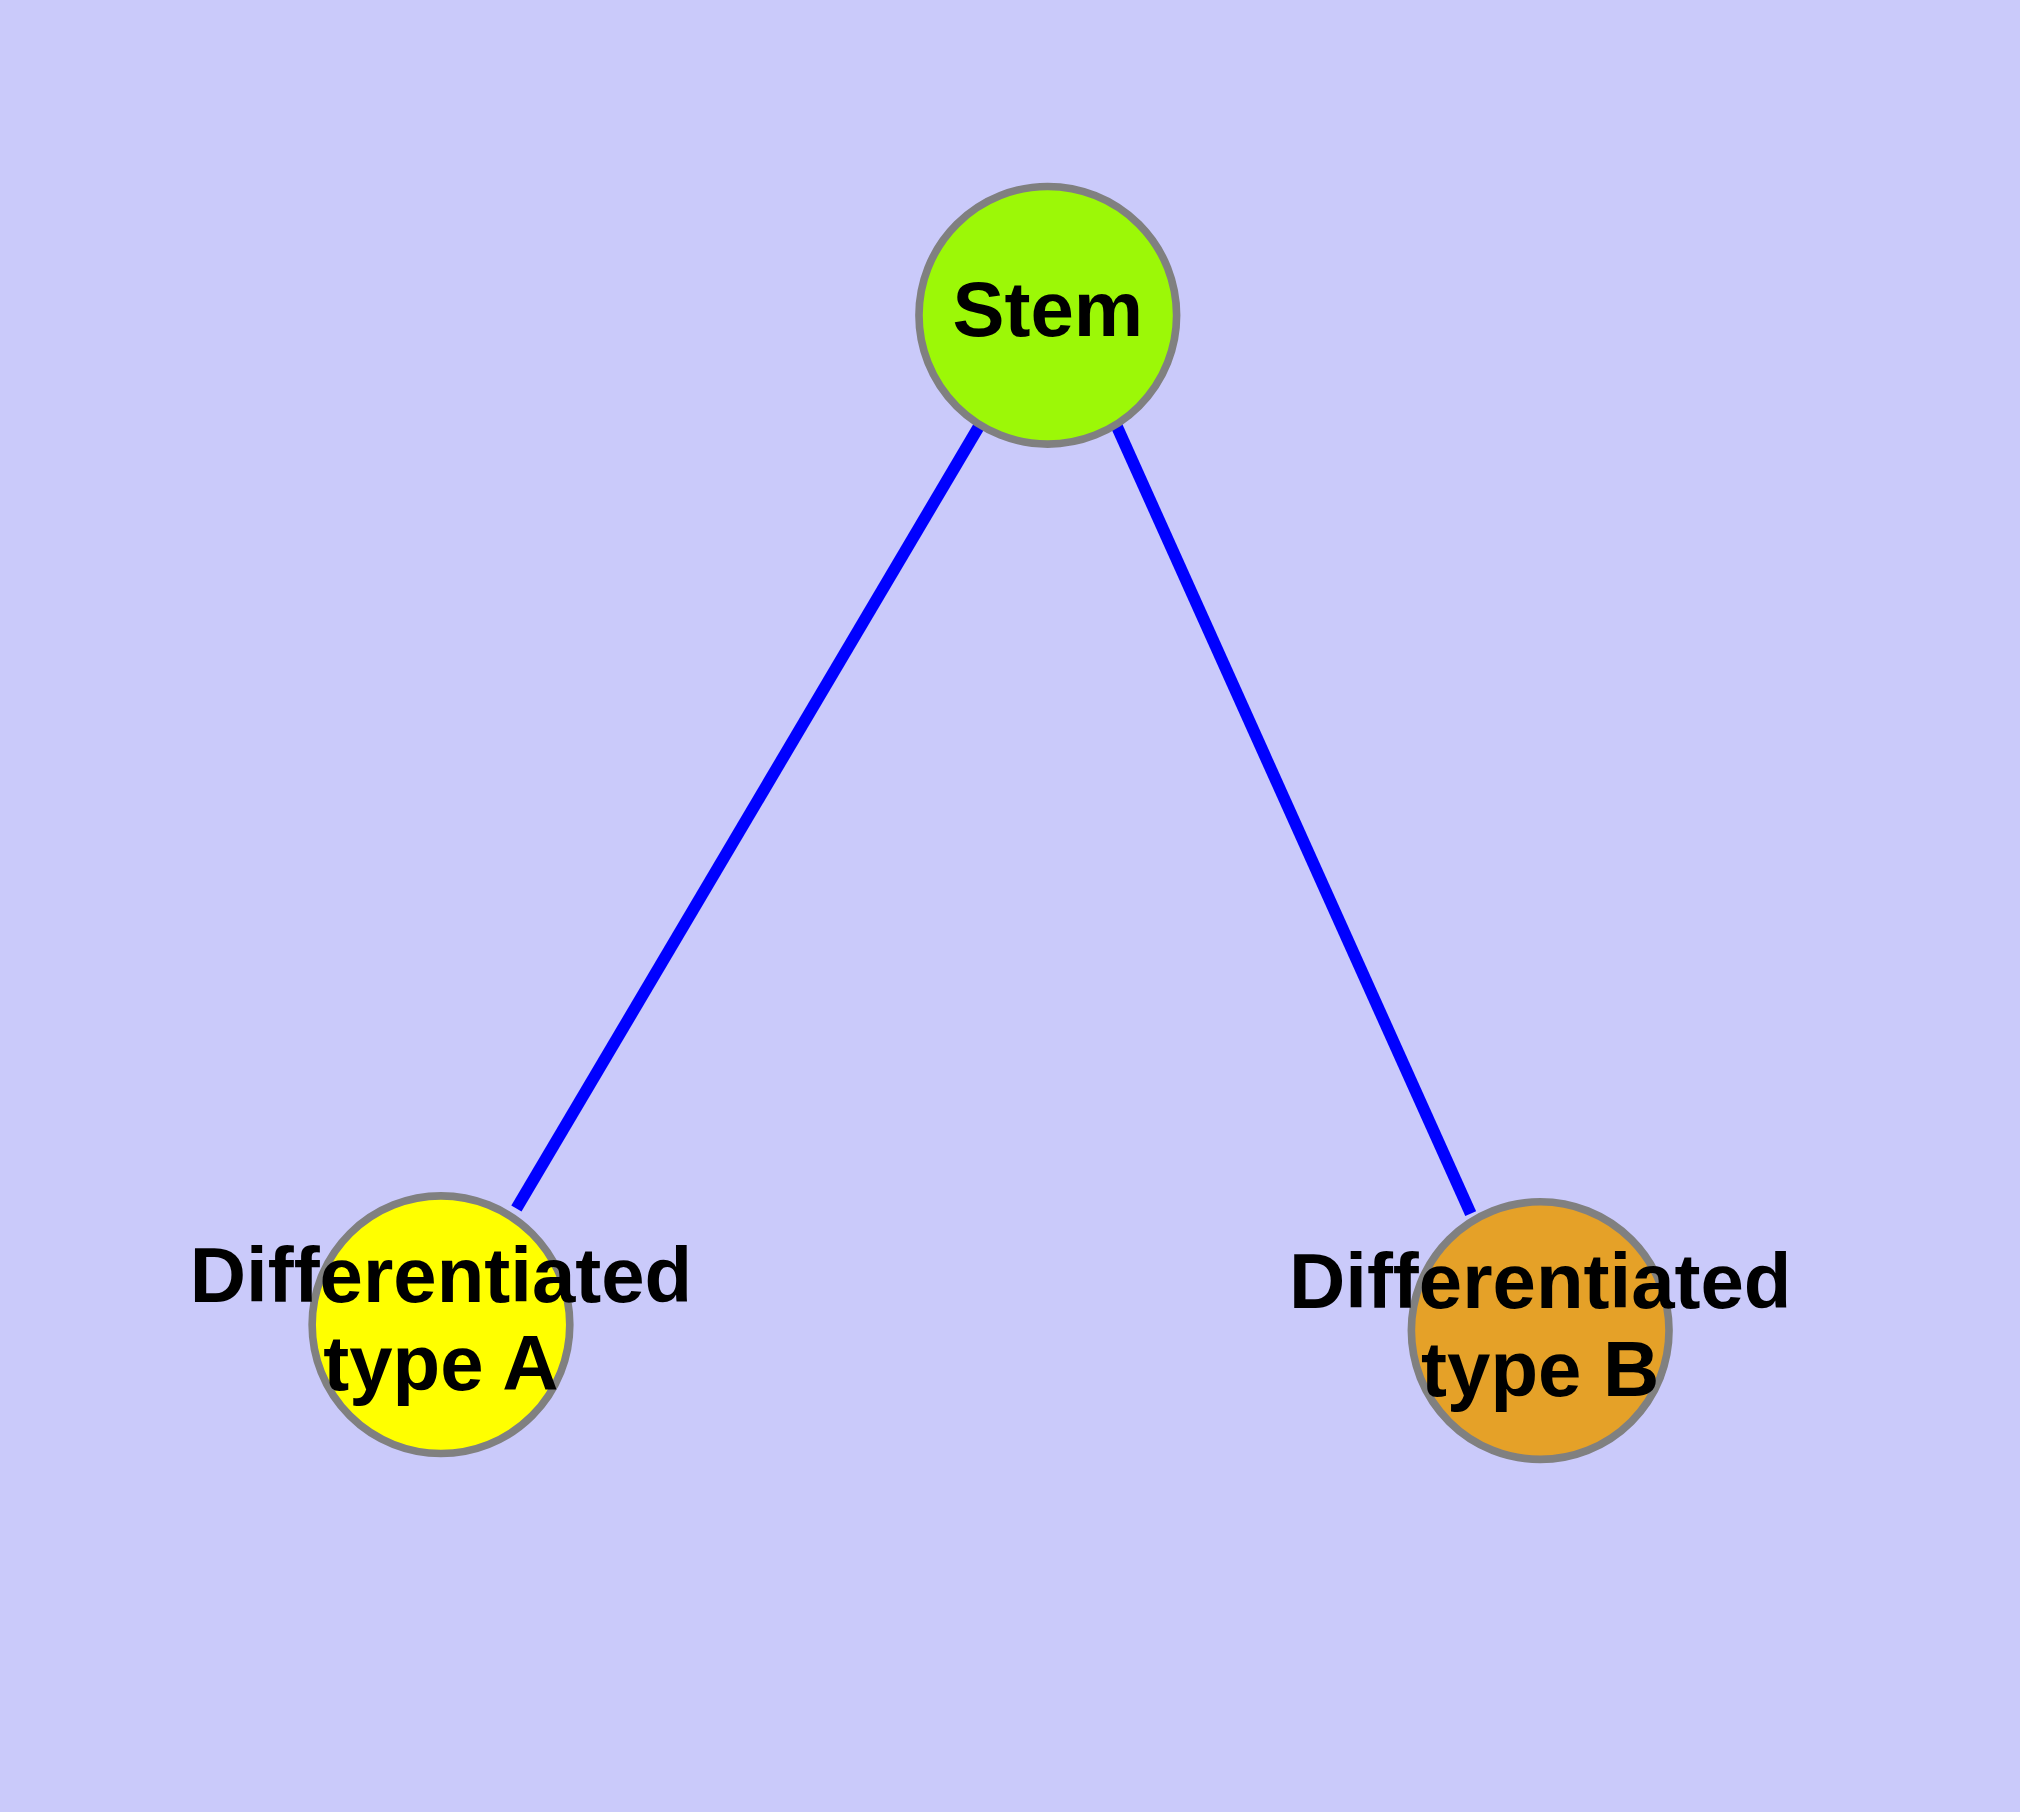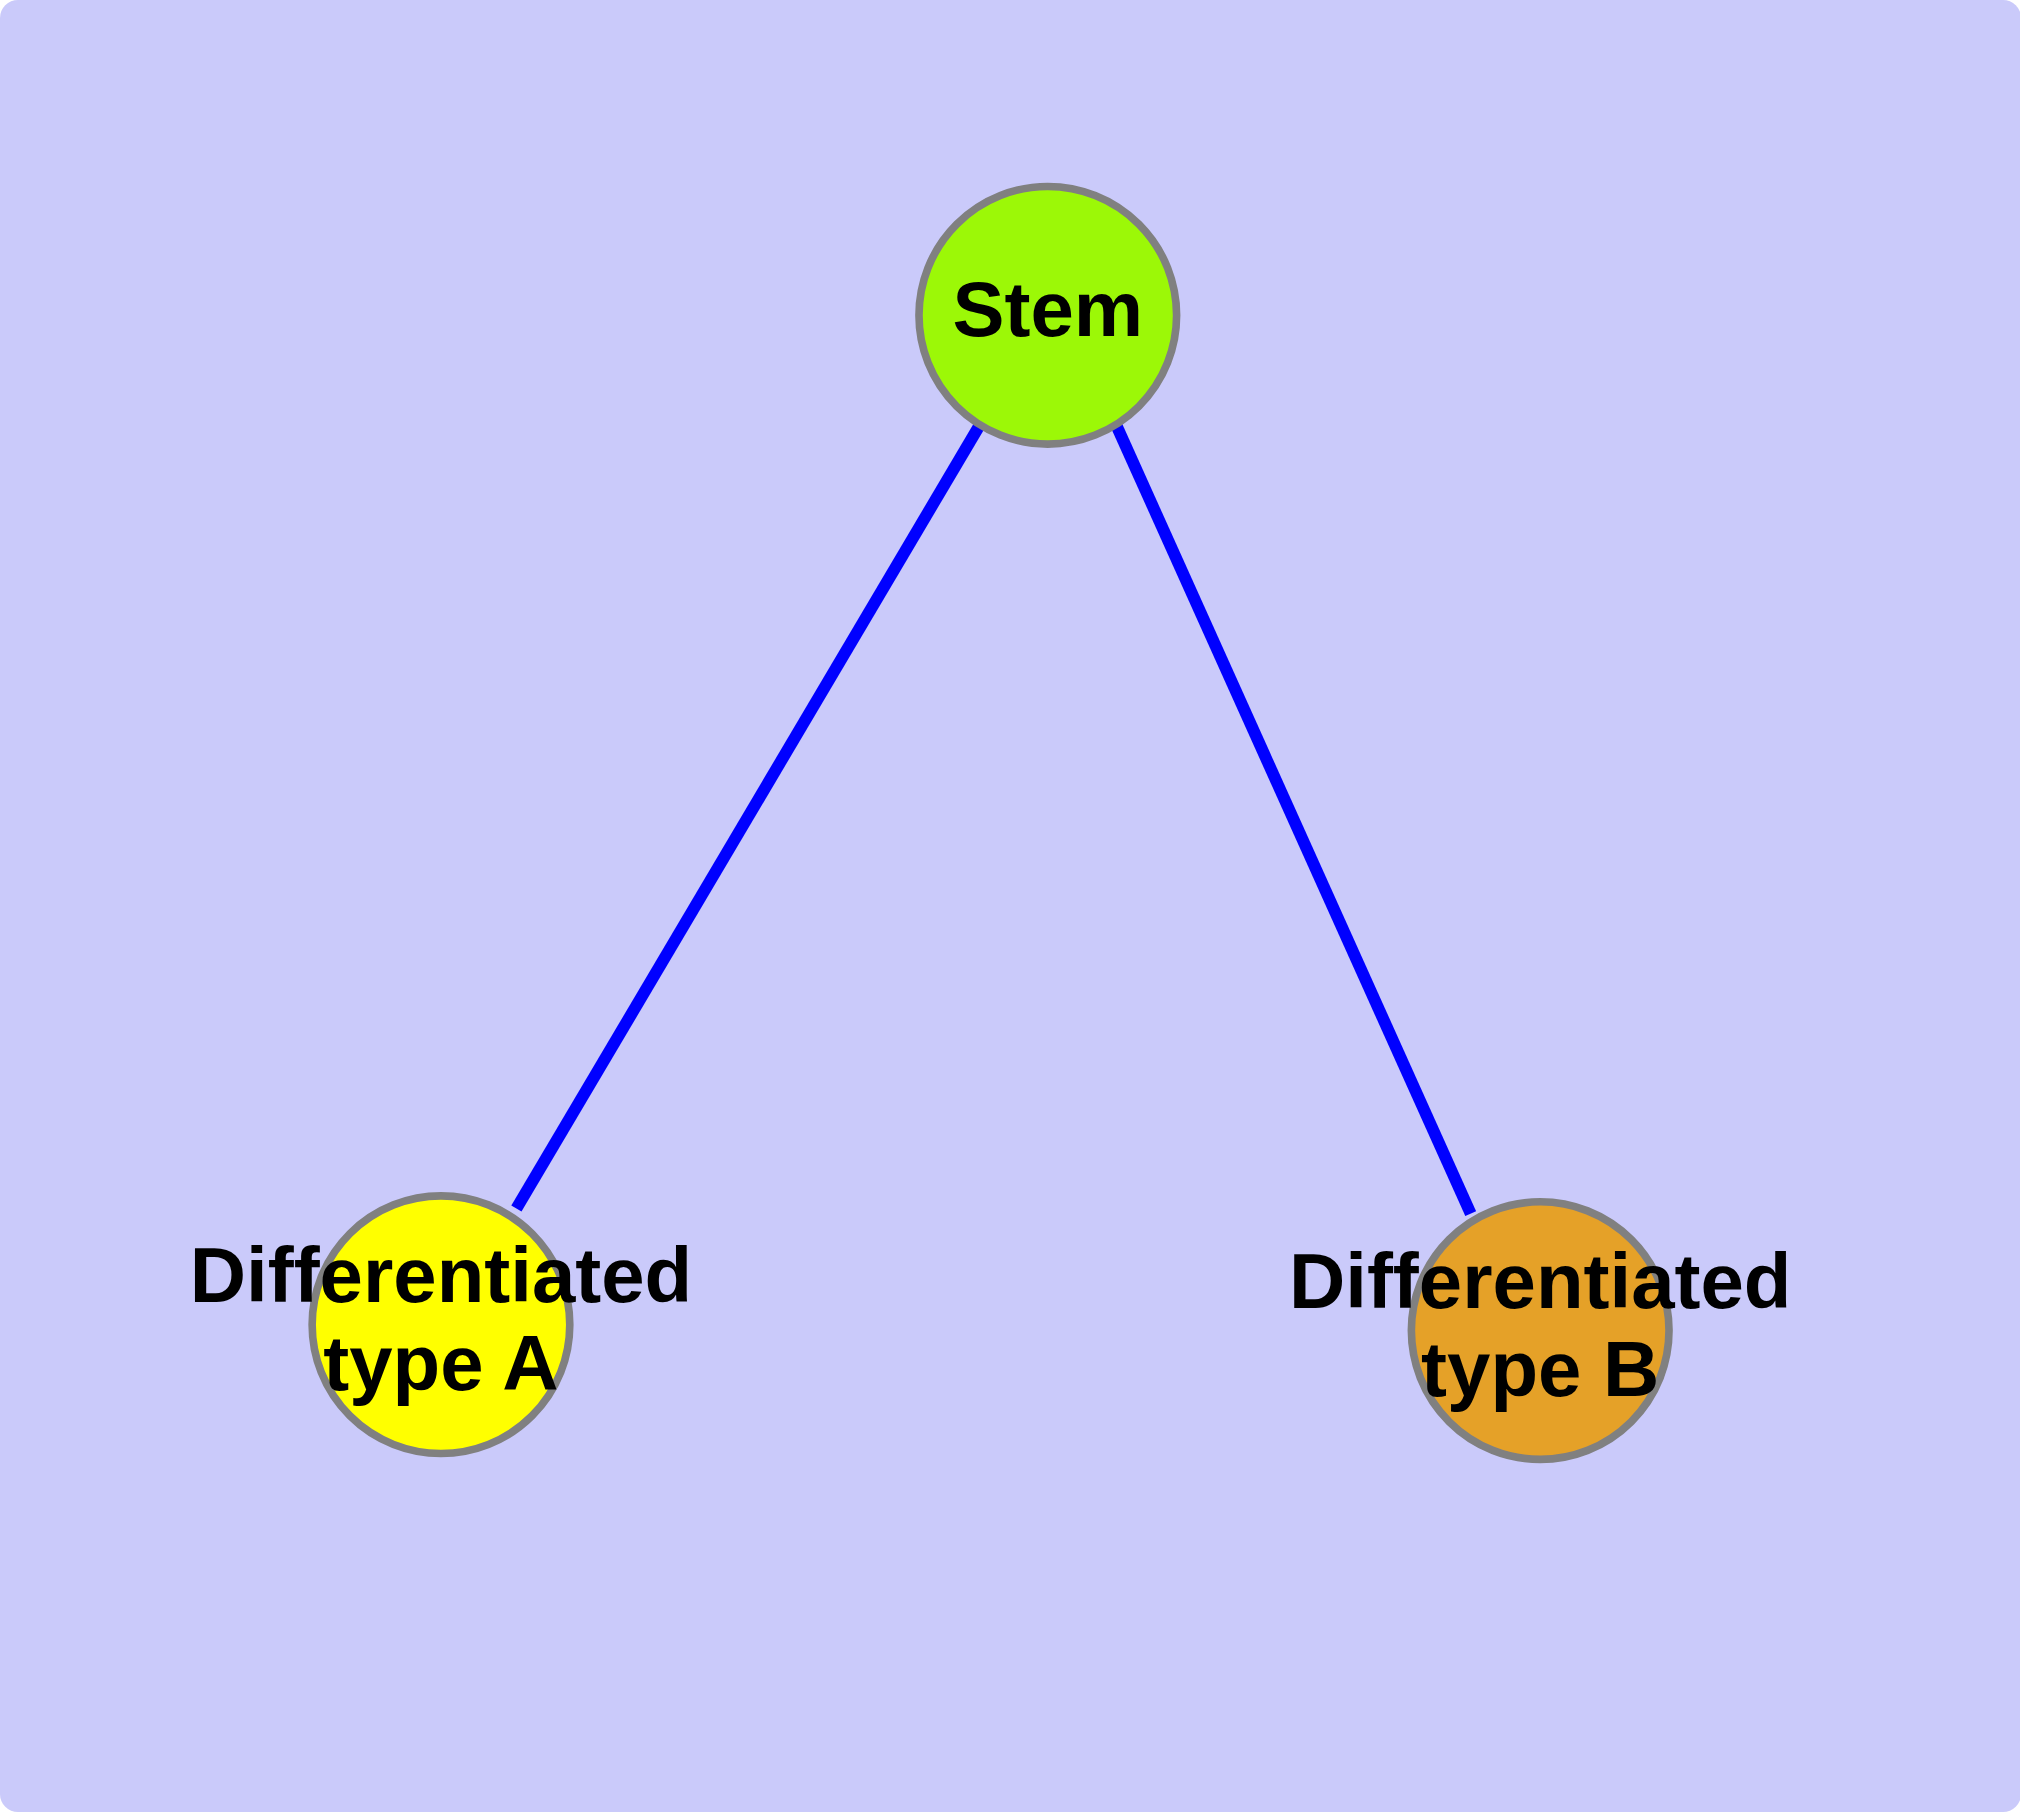--- a/index.html
+++ b/index.html
@@ -33,21 +33,21 @@
     font-family: "Liberation Sans", sans-serif;
     font-weight: bold;
     fill: #000000;
     text-anchor: middle;
     dominant-baseline: middle;
   }
 </style>
 </head>
 <body>
 
-<div id="canvas" style="width: 2021px; height: 1812px; border-radius: 18px;">
+<div id="canvas" style="width: 2021px; height: 1812px;">
 
   <div class="bg-plane" style="width: 2021px; height: 1812px; background: rgb(202, 202, 250);"></div>
 
   <svg id="graph-svg" viewBox="0 0 2384 2138" xmlns="http://www.w3.org/2000/svg" style="width: 2021px; height: 1812px;">
 
     <g>
       <line class="graph-edge" x1="1156" y1="501" x2="609" y2="1426" stroke="#0000ff" stroke-width="14" stroke-linecap="butt"></line>
       <line class="graph-edge" x1="1317" y1="502" x2="1735" y2="1432" stroke="#0000ff" stroke-width="14" stroke-linecap="butt"></line>
     </g>
 

